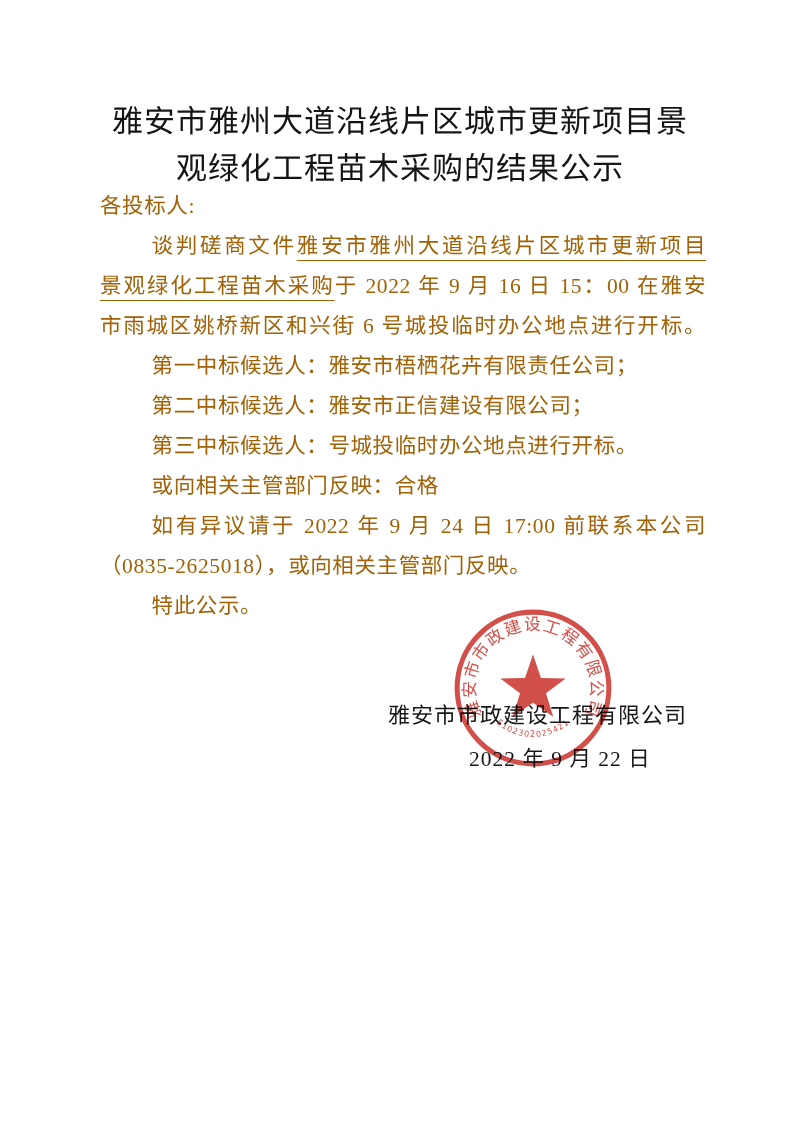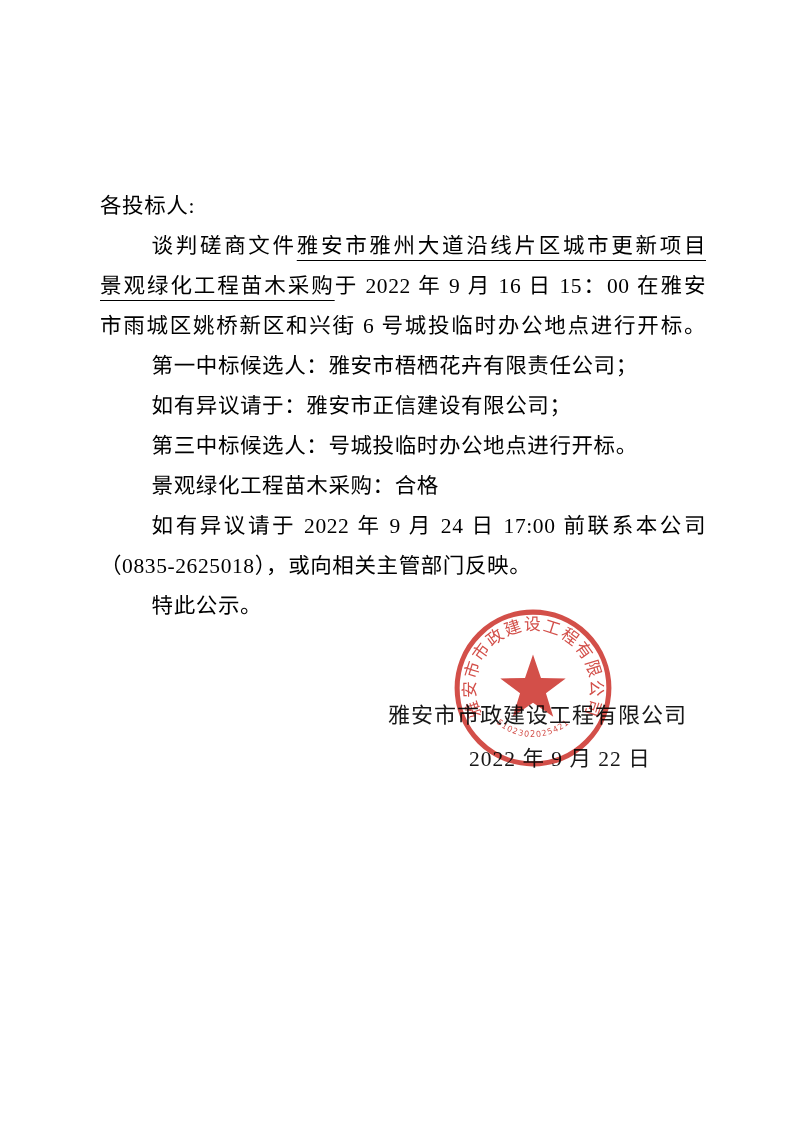--- a/index.html
+++ b/index.html
@@ -18,21 +18,21 @@
     line-height:47px;
     letter-spacing:1px;
     font-weight:400;
     color:#151515;
   }
   .body-block{
     position:absolute;top:186px;left:100px;width:606px;
     font-size:21.5px;
     line-height:40px;
     letter-spacing:0.6px;
-    color:#000000;
+    color:#a16207;
   }
   .line{height:40px;white-space:nowrap;}
   .wrapline{height:40px;}
   .j{text-align:justify;text-align-last:justify;white-space:normal;}
   .indent{text-indent:2.4em;}
   .u{
     text-decoration:underline;
     text-underline-offset:7px;
     text-decoration-thickness:1.2px;
   }
@@ -49,36 +49,40 @@
     width:172px;height:172px;
     mix-blend-mode:multiply;
     opacity:0.9;
   }
 </style>
 </head>
 <body>
 
 <div class="doc">
 
+  <div class="title-block">
+    <div>雅安市雅州大道沿线片区城市更新项目景</div>
+    <div>观绿化工程苗木采购的结果公示</div>
+  </div>
 
   <div class="body-block">
     <div class="line">各投标人:</div>
 
     <div class="wrapline j indent"><span>谈判磋商文件</span><span class="u">雅安市雅州大道沿线片区城市更新项目</span></div>
 
     <div class="wrapline j"><span class="u">景观绿化工程苗木采购</span><span>于 2022 年 9 月 16 日 15：00 在雅安</span></div>
 
     <div class="wrapline j">市雨城区姚桥新区和兴街 6 号城投临时办公地点进行开标。</div>
 
 
     <div class="line indent">第一中标候选人：雅安市梧栖花卉有限责任公司；</div>
-    <div class="line indent">如有异议请于：雅安市正信建设有限公司；</div>
+    <div class="line indent">第二中标候选人：雅安市正信建设有限公司；</div>
     <div class="line indent">第三中标候选人：号城投临时办公地点进行开标。</div>
 
-    <div class="line indent">景观绿化工程苗木采购：合格</div>
+    <div class="line indent">或向相关主管部门反映：合格</div>
 
     <div class="wrapline j indent">如有异议请于 2022 年 9 月 24 日 17:00 前联系本公司</div>
     <div class="line">（0835-2625018），或向相关主管部门反映。</div>
 
     <div class="line indent">特此公示。</div>
   </div>
 
   <div class="signature">雅安市市政建设工程有限公司</div>
   <div class="sig-date">2022 年 9 月 22 日</div>
 

